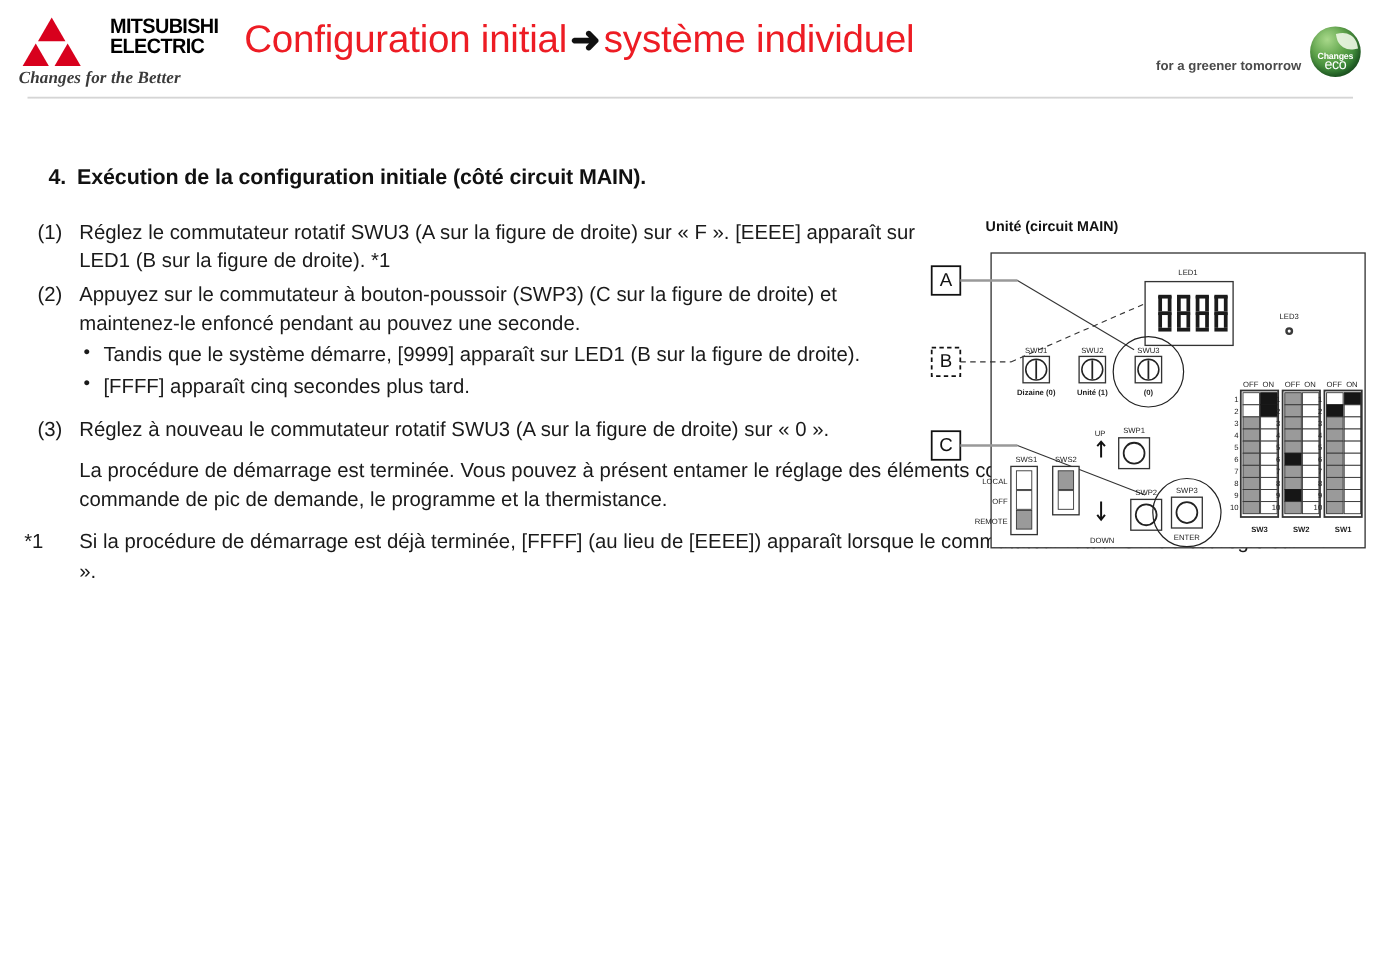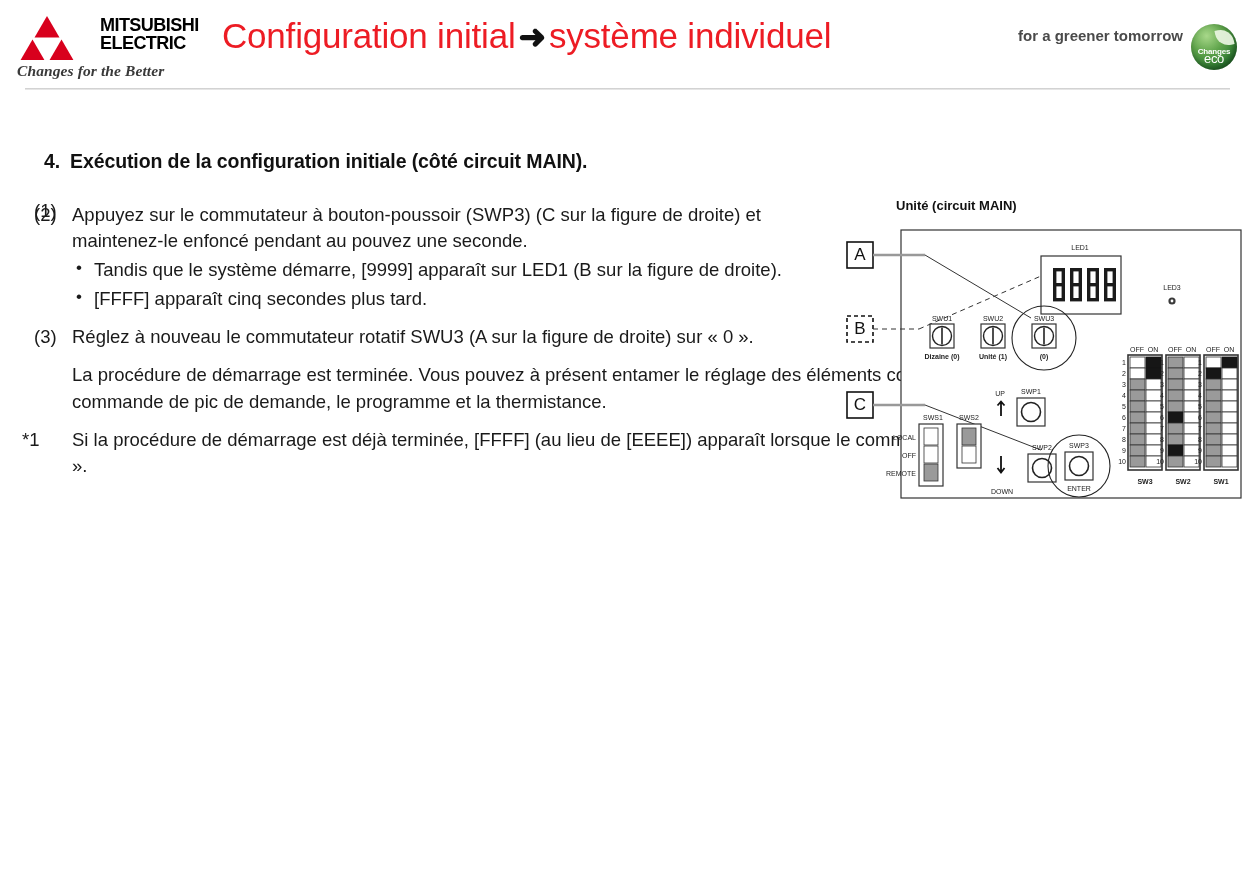--- a/index.html
+++ b/index.html
@@ -71,22 +71,22 @@
     letter-spacing: -0.2px;
   }
   .page-title .arrow {
     color: #111111;
     font-weight: bold;
     font-size: 33px;
     padding: 0 3px;
   }
   .eco-tagline {
     position: absolute;
-    right: 68px; top: 27px;
-    font-size: 15px;
+    right: 68px; top: 53px;
+    font-size: 12px;
     font-weight: bold;
     color: #4a4a4a;
     white-space: nowrap;
   }
   .eco-badge {
     position: absolute;
     right: 14px; top: 24px;
     width: 46px; height: 46px;
     border-radius: 50%;
     background:
@@ -257,20 +257,21 @@
 <div class="content">
 
   <div class="section-heading">
     <span class="num">4.</span><span>Exécution de la configuration initiale (côté circuit MAIN).</span>
   </div>
 
   <div class="steps">
 
     <div class="step">
       <span class="marker">(1)</span>
+      <span>Réglez le commutateur rotatif SWU3 (A sur la figure de droite) sur « F ». [EEEE] apparaît sur LED1 (B sur la figure de droite). *1</span>
     </div>
 
     <div class="step">
       <span class="marker">(2)</span>
       <span>Appuyez sur le commutateur à bouton-poussoir (SWP3) (C sur la figure de droite) et maintenez-le enfoncé pendant au pouvez une seconde.</span>
       <ul class="bullets">
         <li>Tandis que le système démarre, [9999] apparaît sur LED1 (B sur la figure de droite).</li>
         <li>[FFFF] apparaît cinq secondes plus tard.</li>
       </ul>
     </div>

